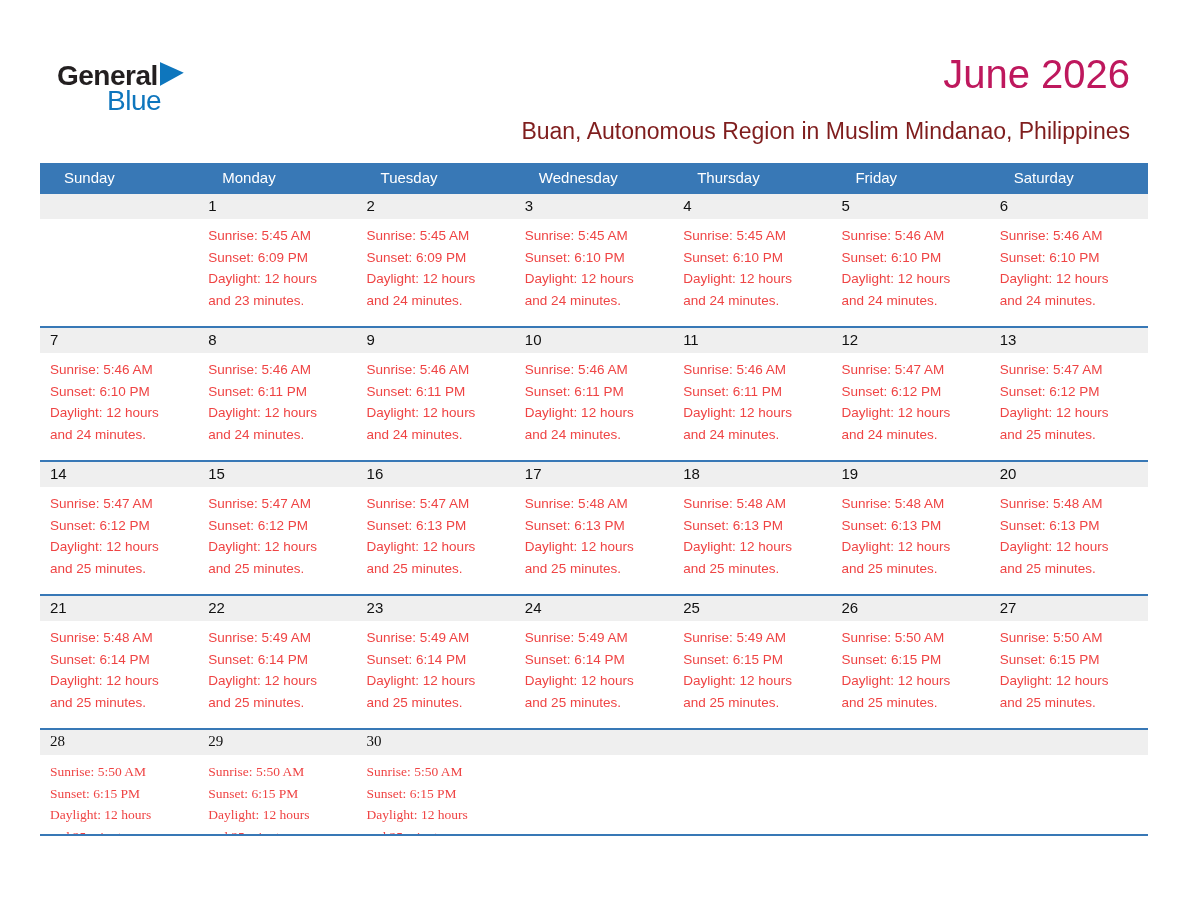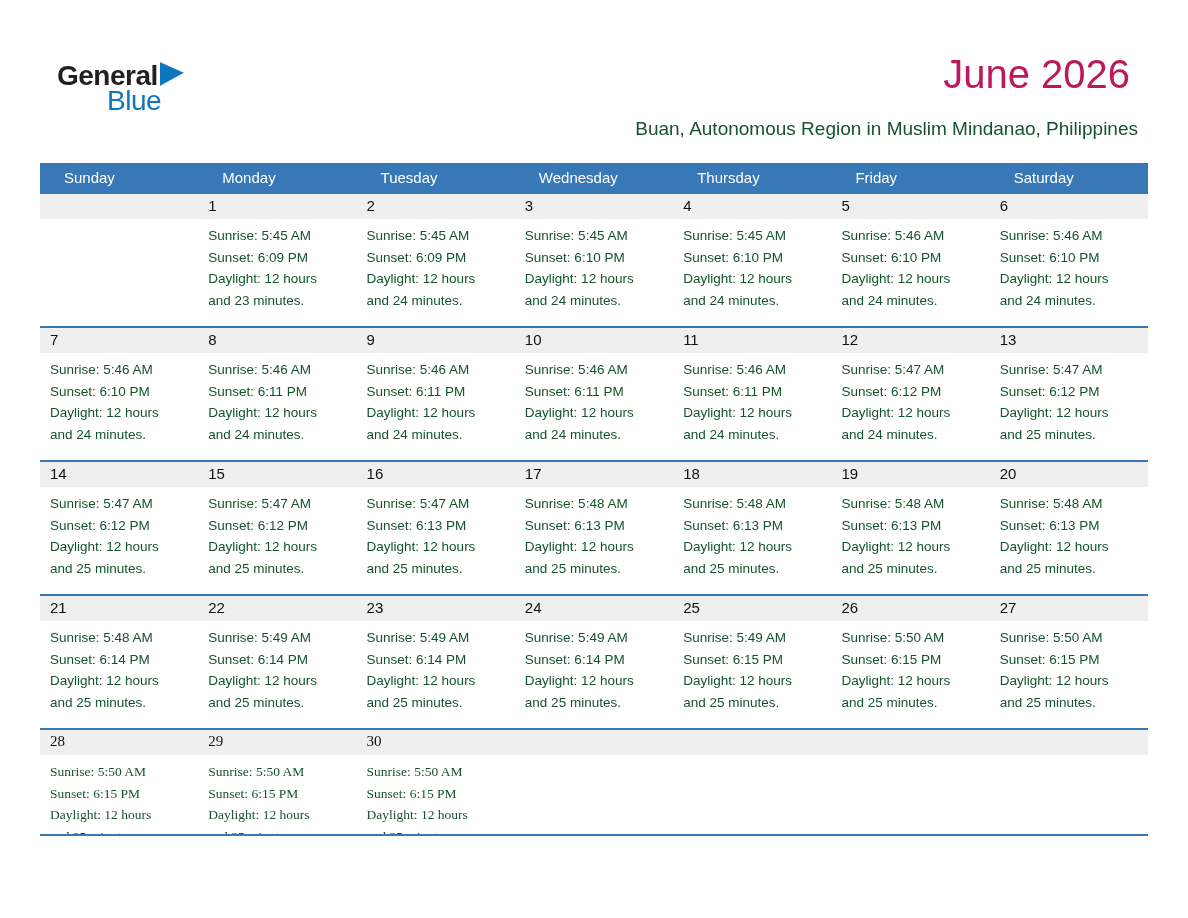--- a/index.html
+++ b/index.html
@@ -27,22 +27,22 @@
   .logo-blue-word {
     font-size:28px; font-weight:400; color:var(--logo-blue);
     margin-left:50px; margin-top:-7px; letter-spacing:-0.5px;
   }
 
   .month-title {
     position:absolute; top:52px; right:58px;
     font-size:40px; font-weight:400; color:#be185d;
   }
   .location {
-    position:absolute; top:118px; right:50px;
-    font-size:19px; font-weight:400; color:#14532d;
+    position:absolute; top:118px; right:58px;
+    font-size:23px; font-weight:400; color:#7f1d1d;
   }
 
   
   .calendar {
     position:absolute; left:40px; top:163px; width:1108px;
   }
   .weekday-header {
     display:grid; grid-template-columns:repeat(7,1fr);
     background:var(--header-bg);
     height:29px; align-items:center;
@@ -59,21 +59,21 @@
   .week-row:last-child { height:108px; border-bottom:2px solid var(--header-bg);font-family:Liberation Serif, serif; }
 
   .day-cell { overflow:hidden; }
   .day-num {
     height:25px; background:var(--stripe-bg);
     font-size:15px; color:#111;
     padding:3px 0 0 10px;
   }
   .day-info {
     padding:6px 6px 0 10px;
-    font-size:13.5px; line-height:21.5px; color:#14532d;
+    font-size:13.5px; line-height:21.5px; color:#ef4444;
   }
 </style>
 </head>
 <body>
 
 <div class="page">
 
   <div class="logo">
     <div class="logo-line1">
       <span class="logo-general">General</span>

